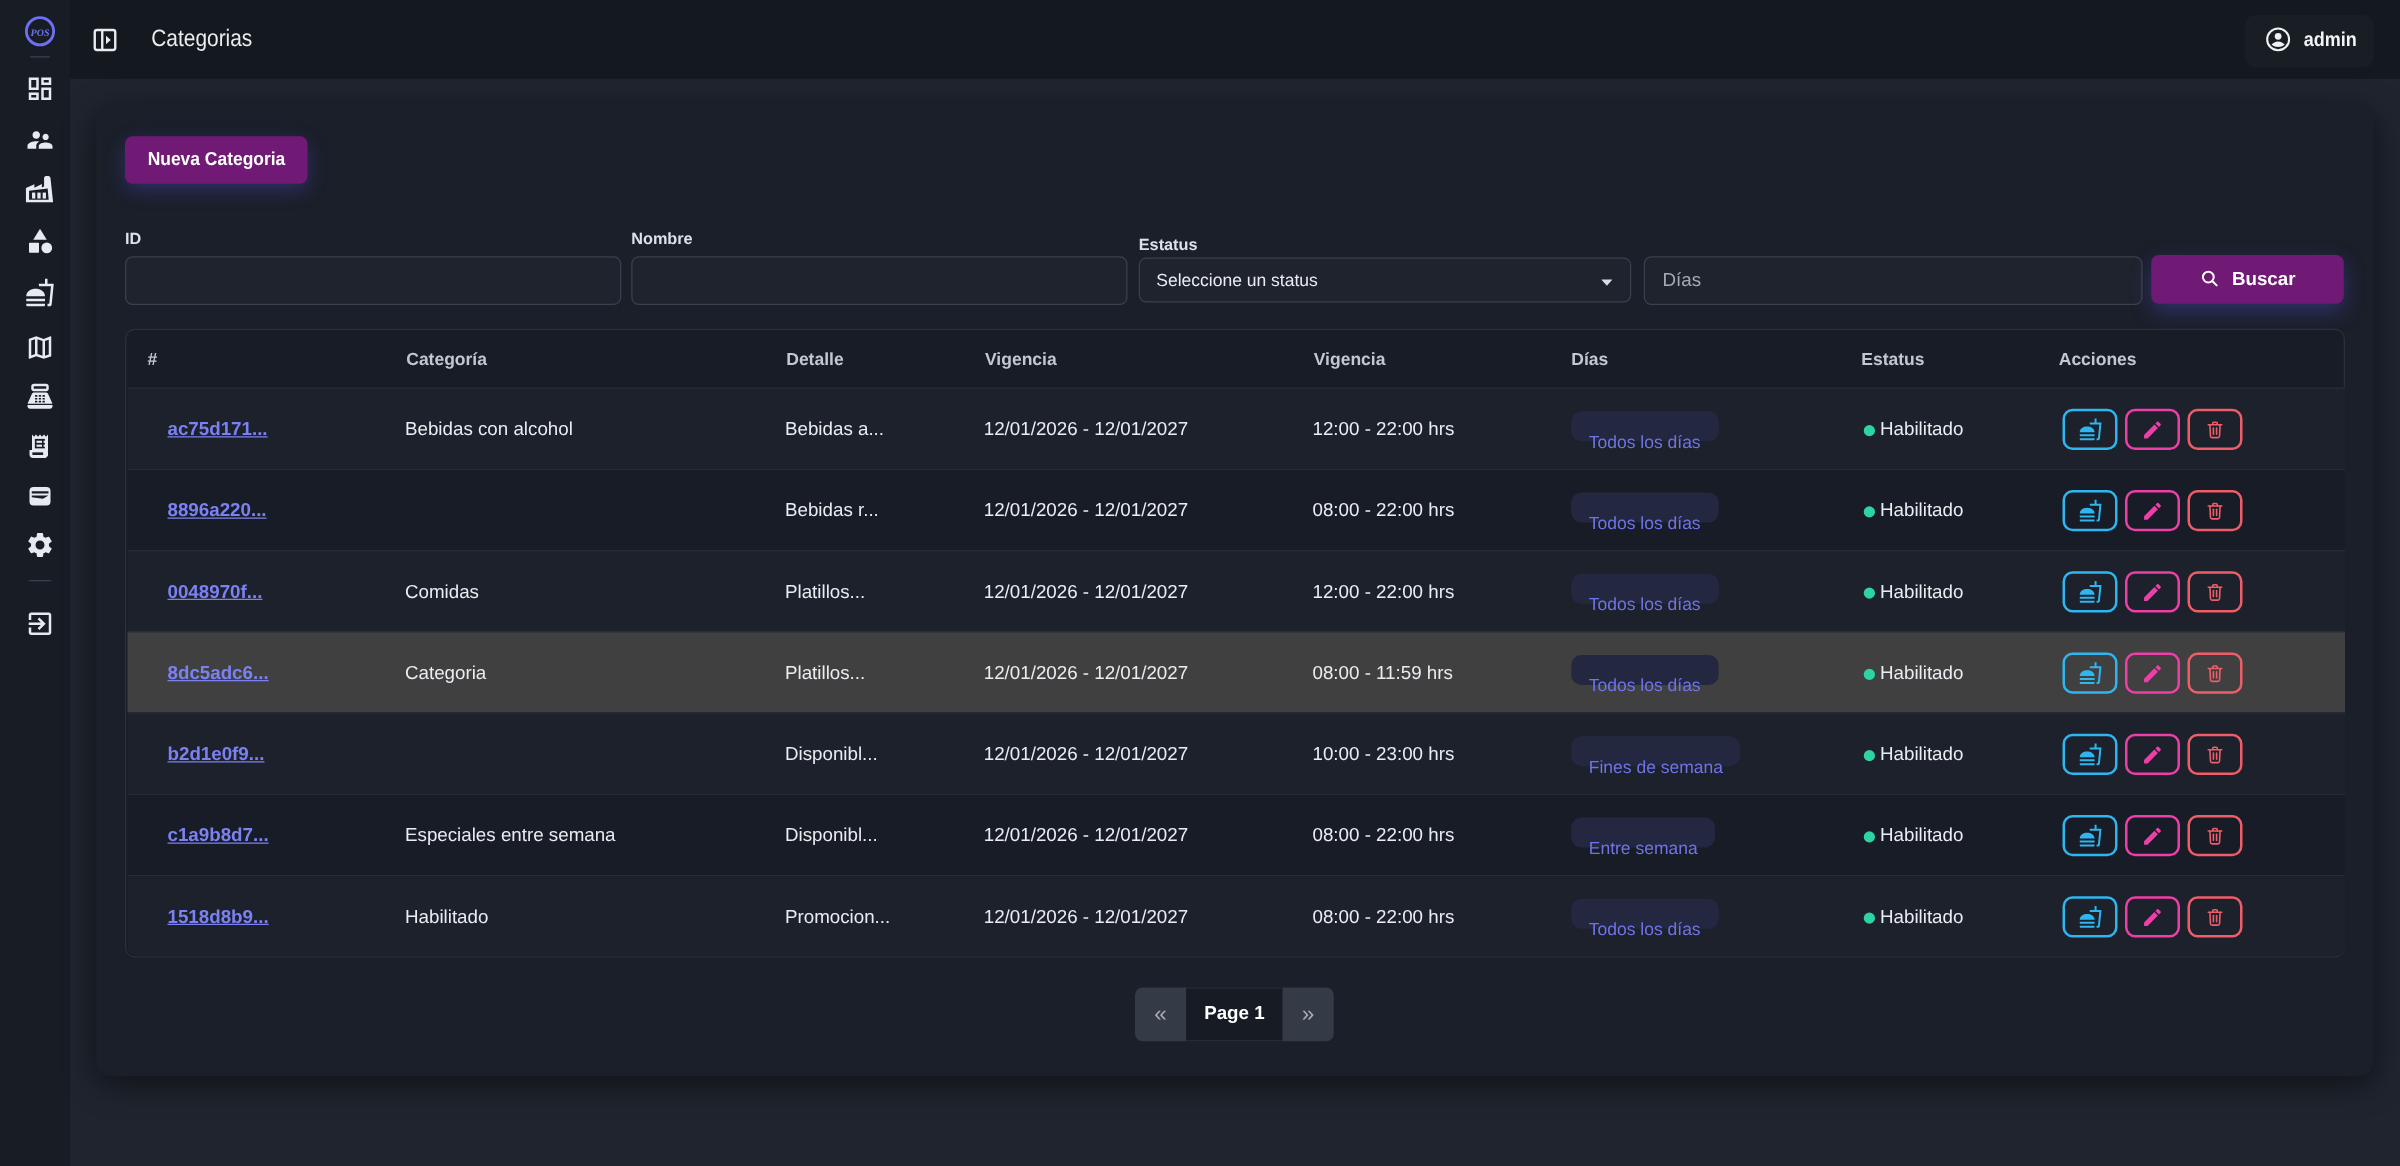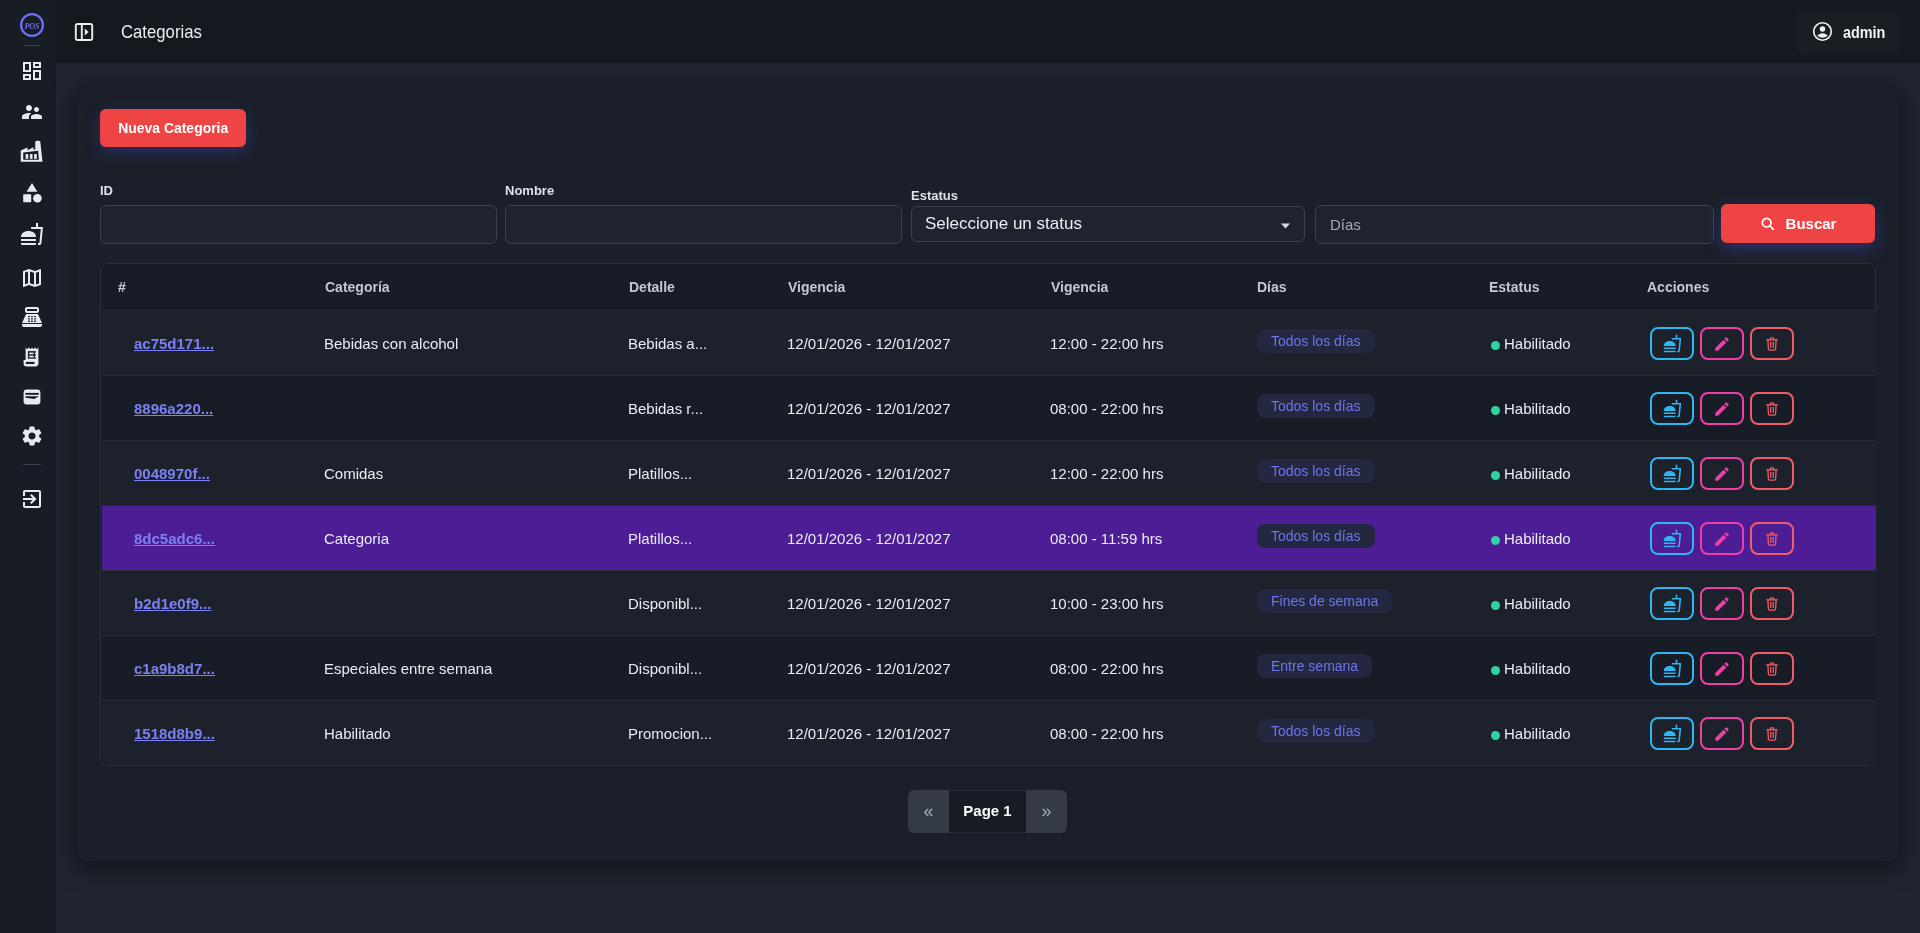--- a/index.html
+++ b/index.html
@@ -1,27 +1,27 @@
 <!DOCTYPE html>
 <html><head><meta charset="utf-8"><title>Categorias</title><style>
 *{margin:0;padding:0;box-sizing:border-box}
 html,body{width:1920px;height:933px;overflow:hidden;background:#1f242e;font-family:"Liberation Sans",sans-serif;}
 body{transform:translateZ(0);will-change:transform}
 .abs{position:absolute}
 #header{position:absolute;left:56px;top:0;width:1864px;height:63px;background:#14181f}
 #sidebar{position:absolute;left:0;top:0;width:56px;height:933px;background:#181c25}
 #card{position:absolute;left:77px;top:84px;width:1822px;height:777px;background:#1a1f29;border-radius:12px;box-shadow:0 6px 24px rgba(0,0,0,.5)}
-.btn{background:#ef4444;color:#fff;font-weight:bold;border-radius:6px;text-align:center}
+.btn{background:#701a75;color:#fff;font-weight:bold;border-radius:6px;text-align:center}
 .lbl{position:absolute;font-size:13px;font-weight:bold;color:#dde1e8}
 .inp{position:absolute;background:#1e232d;border:1px solid #3a414e;border-radius:6px}
 .hcell{position:absolute;font-size:14px;font-weight:bold;color:#c2c8d2;top:0;line-height:46px}
 .cell{position:absolute;font-size:15px;color:#e9ecf1;line-height:65px;white-space:nowrap}
 .trow{position:absolute;left:1px;width:1774px;height:65px}
 .link{font-weight:bold;color:#7c81f2;text-decoration:underline}
-.badge{position:absolute;top:18px;height:24px;line-height:24px;padding:0 14px;border-radius:8px;background:#232840;color:#6f74e8;font-size:14px}
+.badge{position:absolute;top:18px;height:24px;line-height:24px;padding:12px 14px;border-radius:8px;background:#232840;color:#6f74e8;font-size:14px}
 .abtn{position:absolute;width:44px;height:33px;border-radius:8px;border:2px solid;top:16px;display:flex;align-items:center;justify-content:center;background:transparent}
 .dot{display:inline-block;width:9px;height:9px;border-radius:50%;background:#2ed3a2;vertical-align:middle;margin-right:4px}
 </style></head><body>
 <div id="header"></div>
 <div id="sidebar"></div>
 
 <svg class="abs" style="left:19px;top:12px" width="26" height="26" viewBox="0 0 26 26">
     <circle cx="13" cy="13" r="10.9" fill="none" stroke="#6b71f1" stroke-width="2.3"></circle>
     <text x="13" y="16.6" text-anchor="middle" font-family="Liberation Serif,serif" font-style="italic" font-weight="bold" font-size="8" fill="#6b71f1">POS</text>
   </svg>
@@ -98,21 +98,21 @@
     <path fill="#eef1f5" d="M12 13.9c-2.5 0-4.7 1.2-6 3a9.97 9.97 0 0 0 12 0c-1.3-1.8-3.5-3-6-3z"></path>
   </svg>
 <div class="abs" style="left:1843px;top:24px;font-size:16px;font-weight:bold;color:#f2f4f7;transform:scaleX(.9);transform-origin:0 0">admin</div>
 <div id="card">
 <div class="btn abs" style="left:23px;top:25px;width:146px;height:38px;line-height:38px;font-size:15px;box-shadow:0 5px 16px rgba(97,87,240,.30)"><span style="display:inline-block;transform:scaleX(.93)">Nueva Categoria</span></div>
 <div class="lbl" style="left:23px;top:99px">ID</div>
 <div class="inp" style="left:23px;top:121px;width:397px;height:39px"></div>
 <div class="lbl" style="left:428px;top:99px">Nombre</div>
 <div class="inp" style="left:428px;top:121px;width:397px;height:39px"></div>
 <div class="lbl" style="left:834px;top:104px">Estatus</div>
-<div class="inp" style="left:834px;top:122px;width:394px;height:36px;line-height:34px;padding-left:13px;font-size:17px;color:#e9ecf1">Seleccione un status<svg style="position:absolute;right:14px;top:16px" width="9" height="6" viewBox="0 0 9 6">
+<div class="inp" style="left:834px;top:122px;width:394px;height:36px;line-height:34px;padding-left:13px;font-size:14px;color:#e9ecf1">Seleccione un status<svg style="position:absolute;right:14px;top:16px" width="9" height="6" viewBox="0 0 9 6">
         <path d="M0 0.5 4.5 5.5 9 0.5 Z" fill="#d7dbe2"></path>
       </svg></div>
 <div class="inp" style="left:1238px;top:121px;width:399px;height:39px;line-height:37px;padding-left:14px;font-size:15px;color:#a5acb6">Días</div>
 <div class="btn abs" style="left:1644px;top:120px;width:154px;height:39px;line-height:39px;font-size:15px;box-shadow:0 6px 18px rgba(97,87,240,.33)"><svg style="vertical-align:-3px;margin-right:10px" width="16" height="16" viewBox="0 0 24 24">
         <circle cx="10" cy="10" r="6.5" fill="none" stroke="#fff" stroke-width="2.4"></circle>
         <line x1="15" y1="15" x2="20" y2="20" stroke="#fff" stroke-width="2.4" stroke-linecap="round"></line>
       </svg>Buscar</div>
 <div class="abs" style="left:23px;top:179px;width:1776px;height:503px;border:1px solid #2a303c;border-radius:8px;background:#181c26">
 <div class="abs" style="left:0;top:0;width:1774px;height:46px">
         <span class="hcell" style="left:17px">#</span>
@@ -206,21 +206,21 @@
             <g fill="none" stroke="#ef5e68" stroke-width="1.7" stroke-linecap="round">
               <path d="M4.8 6.4h14.4"></path>
               <path d="M9.6 6.2V5c0-.7.5-1.2 1.2-1.2h2.4c.7 0 1.2.5 1.2 1.2v1.2"></path>
               <path d="M6.6 6.8l.55 11.6c.05 1 .8 1.7 1.8 1.7h6.1c1 0 1.75-.7 1.8-1.7l.55-11.6"></path>
               <path d="M10.3 9.8v6.8"></path>
               <path d="M13.7 9.8v6.8"></path>
             </g>
           </svg>
         </div>
       </div>
-<div class="trow" style="top:241px;background:#4c1d95;border-top:1px solid #262c37;">
+<div class="trow" style="top:241px;background:#404040;border-top:1px solid #262c37;">
         <span class="cell" style="left:32px"><span class="link">8dc5adc6...</span></span>
         <span class="cell" style="left:222px">Categoria</span>
         <span class="cell" style="left:526px">Platillos...</span>
         <span class="cell" style="left:685px">12/01/2026 - 12/01/2027</span>
         <span class="cell" style="left:948px">08:00 - 11:59 hrs</span>
         <span class="badge" style="left:1155px">Todos los días</span>
         <span class="cell" style="left:1389px"><span class="dot"></span>Habilitado</span>
         <div class="abtn" style="left:1548px;border-color:#2eb6f0">
           <svg width="19" height="19" viewBox="0 0 24 24">
             <path fill="#2eb6f0" d="M1 21.98c0 .56.45 1.01 1.01 1.01H15c.56 0 1.01-.45 1.01-1.01V21H1v.98zM8.5 8.99C4.75 8.99 1 11 1 15h15c0-4-3.75-6.01-7.5-6.01zM1 17h15v2H1v-2zM18 5V1h-2v4h-5l.23 2h9.56l-1.4 14H18v2h1.72c.84 0 1.53-.65 1.63-1.47L23 5h-5z"></path>

